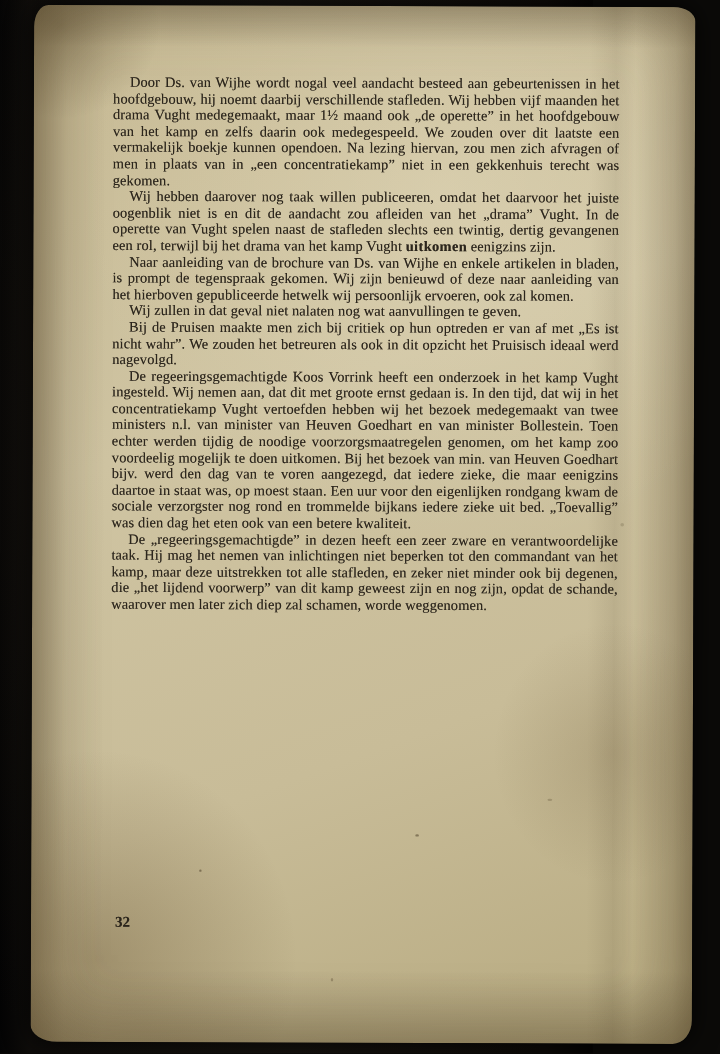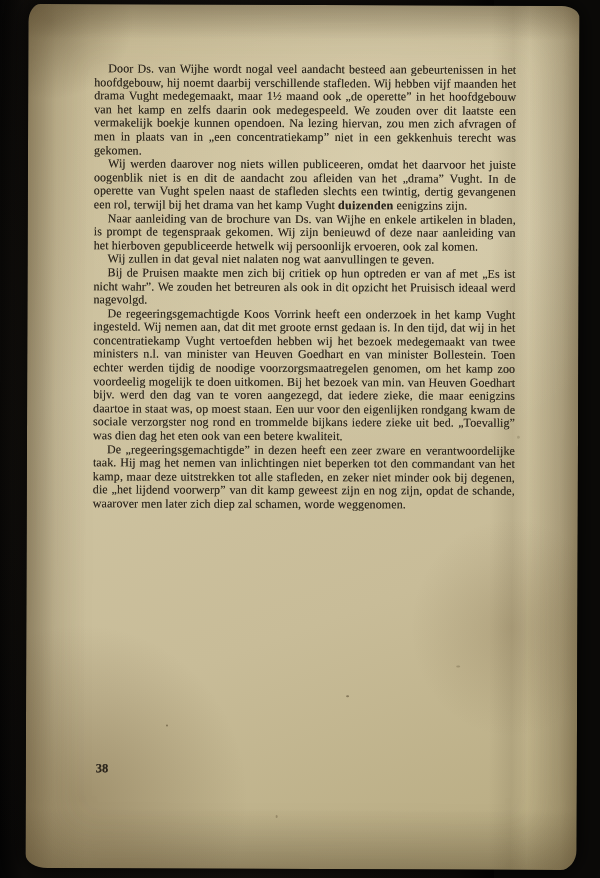--- a/index.html
+++ b/index.html
@@ -105,29 +105,29 @@
 </head>
 <body>
 
 <div class="scene">
   <div class="adjacent-page-edge"></div>
 
   <div class="paper">
 
     <div class="text-block">
       <p>Door Ds. van Wijhe wordt nogal veel aandacht besteed aan gebeurtenissen in het hoofdgebouw, hij noemt daarbij verschillende stafleden. Wij hebben vijf maanden het drama Vught medegemaakt, maar 1½ maand ook „de operette” in het hoofdgebouw van het kamp en zelfs daarin ook medegespeeld. We zouden over dit laatste een vermakelijk boekje kunnen opendoen. Na lezing hiervan, zou men zich afvragen of men in plaats van in „een concentratiekamp” niet in een gekkenhuis terecht was gekomen.</p>
-      <p><span>Wij werden daarover nog niets willen publiceeren, omdat het daarvoor het juiste oogenblik niet is en dit de aandacht zou afleiden van het „drama” Vught. In de operette van Vught spelen naast de stafleden slechts een twintig, dertig gevangenen een rol, terwijl bij het drama van het kamp Vught </span><b>duizenden</b><span> eenigzins zijn.</span></p>
+      <p><span>Wij hebben daarover nog taak willen publiceeren, omdat het daarvoor het juiste oogenblik niet is en dit de aandacht zou afleiden van het „drama” Vught. In de operette van Vught spelen naast de stafleden slechts een twintig, dertig gevangenen een rol, terwijl bij het drama van het kamp Vught </span><b>uitkomen</b><span> eenigzins zijn.</span></p>
       <p>Naar aanleiding van de brochure van Ds. van Wijhe en enkele artikelen in bladen, is prompt de tegenspraak gekomen. Wij zijn benieuwd of deze naar aanleiding van het hierboven gepubliceerde hetwelk wij persoonlijk ervoeren, ook zal komen.</p>
       <p>Wij zullen in dat geval niet nalaten nog wat aanvullingen te geven.</p>
       <p>Bij de Pruisen maakte men zich bij critiek op hun optreden er van af met „Es ist nicht wahr”. We zouden het betreuren als ook in dit opzicht het Pruisisch ideaal werd nagevolgd.</p>
       <p>De regeeringsgemachtigde Koos Vorrink heeft een onderzoek in het kamp Vught ingesteld. Wij nemen aan, dat dit met groote ernst gedaan is. In den tijd, dat wij in het concentratiekamp Vught vertoefden hebben wij het bezoek medegemaakt van twee ministers n.l. van minister van Heuven Goedhart en van minister Bollestein. Toen echter werden tijdig de noodige voorzorgsmaatregelen genomen, om het kamp zoo voordeelig mogelijk te doen uitkomen. Bij het bezoek van min. van Heuven Goedhart bijv. werd den dag van te voren aangezegd, dat iedere zieke, die maar eenigzins daartoe in staat was, op moest staan. Een uur voor den eigenlijken rondgang kwam de sociale verzorgster nog rond en trommelde bijkans iedere zieke uit bed. „Toevallig” was dien dag het eten ook van een betere kwaliteit.</p>
       <p>De „regeeringsgemachtigde” in dezen heeft een zeer zware en verantwoordelijke taak. Hij mag het nemen van inlichtingen niet beperken tot den commandant van het kamp, maar deze uitstrekken tot alle stafleden, en zeker niet minder ook bij degenen, die „het lijdend voorwerp” van dit kamp geweest zijn en nog zijn, opdat de schande, waarover men later zich diep zal schamen, worde weggenomen.</p>
     </div>
 
-    <div class="page-number">38</div>
+    <div class="page-number">32</div>
 
     <div class="speck s1"></div>
     <div class="speck s2"></div>
     <div class="speck s3"></div>
     <div class="speck s4"></div>
     <div class="speck s5"></div>
   </div>
 </div>
 
 </body></html>

